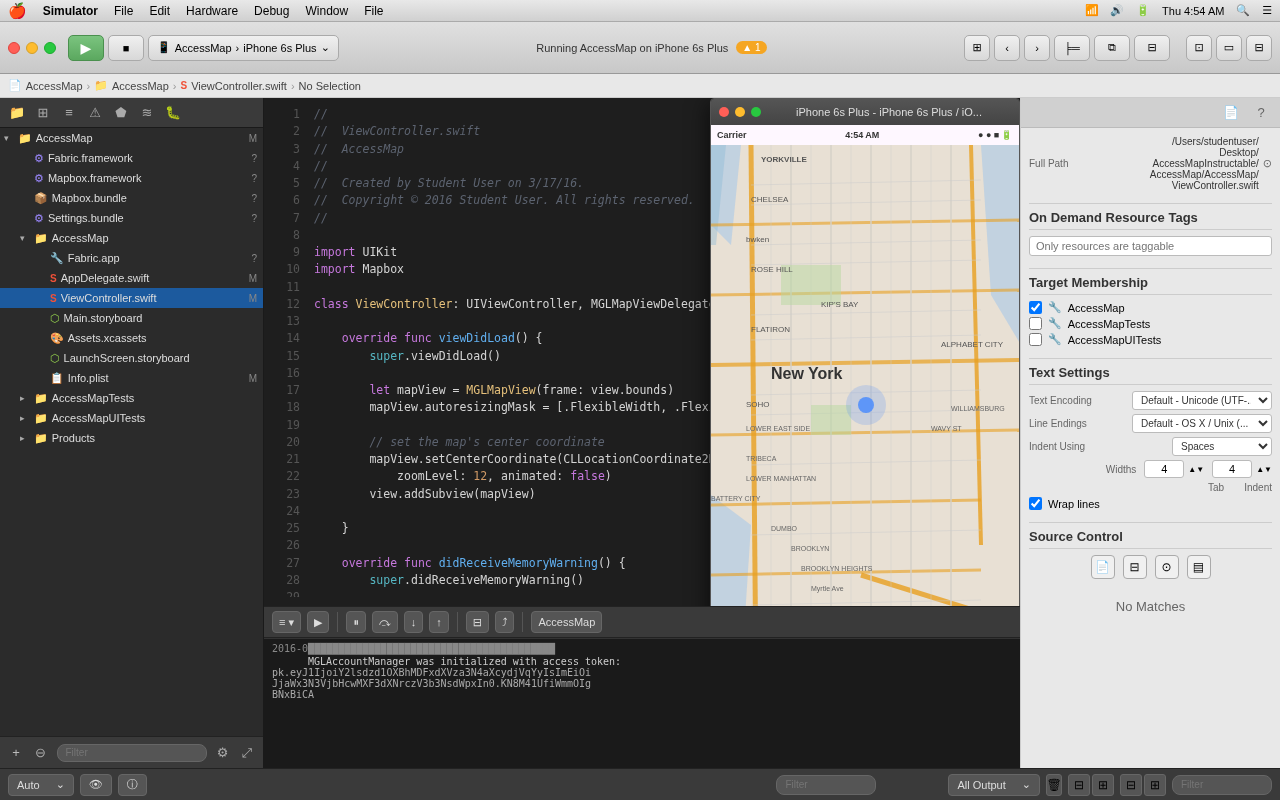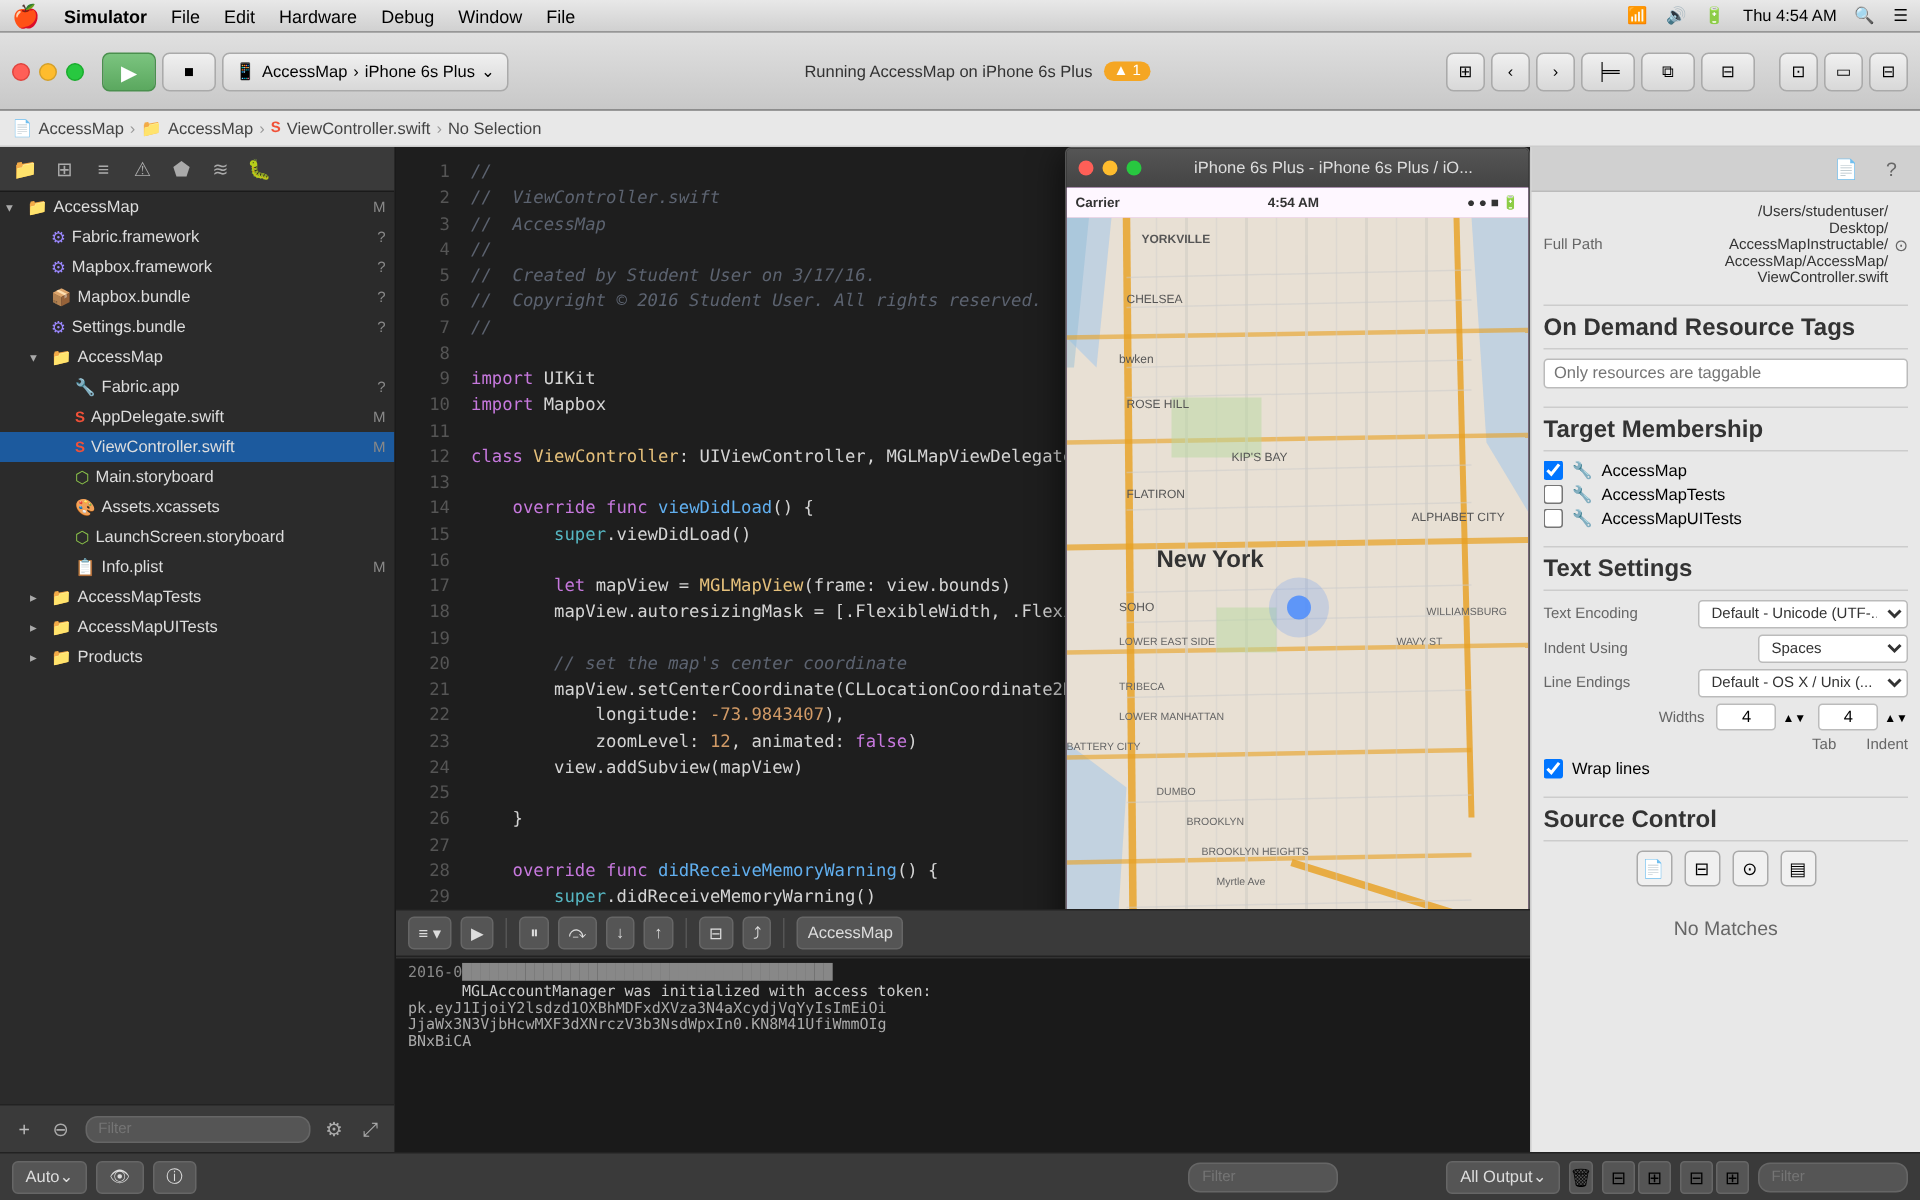--- a/index.html
+++ b/index.html
@@ -333,21 +333,21 @@
     .inspector-field {
       width: 100%;
       padding: 3px 6px;
       border: 1px solid #bbb;
       border-radius: 3px;
       background: white;
       font-size: 11px;
       color: #888;
     }
     .inspector-title {
-      font-size: 16px;
+      font-size: 13px;
       font-weight: 600;
       color: #333;
       margin-bottom: 6px;
       padding-bottom: 4px;
       border-bottom: 1px solid #ccc;
     }
     .checkbox-row {
       display: flex; align-items: center; gap: 6px;
       margin-bottom: 3px;
     }
@@ -388,21 +388,21 @@
       gap: 6px;
     }
     .bottom-btn {
       height: 22px;
       background: #555;
       border: 1px solid #666;
       border-radius: 4px;
       color: #ddd;
       font-size: 11px;
       padding: 0 8px;
-      display: flex; align-items: center; gap: 0;
+      display: flex; align-items: center; gap: 16px;
       cursor: pointer;
     }
     .bottom-separator { flex: 1; }
 
     
     ::-webkit-scrollbar { width: 6px; }
     ::-webkit-scrollbar-track { background: #2b2b2b; }
     ::-webkit-scrollbar-thumb { background: #555; border-radius: 3px; }
   </style>
 </head>
@@ -636,21 +636,20 @@
         <div class="code-line"><span class="kw">class</span> <span class="cls">ViewController</span>: UIViewController, MGLMapViewDelegate {</div>
         <div class="code-line">&nbsp;</div>
         <div class="code-line">    <span class="kw">override</span> <span class="kw">func</span> <span class="fn">viewDidLoad</span>() {</div>
         <div class="code-line">        <span class="kw2">super</span>.viewDidLoad()</div>
         <div class="code-line">&nbsp;</div>
         <div class="code-line">        <span class="kw">let</span> mapView = <span class="cls">MGLMapView</span>(frame: view.bounds)</div>
         <div class="code-line">        mapView.autoresizingMask = [.FlexibleWidth, .Flexibl</div>
         <div class="code-line">&nbsp;</div>
         <div class="code-line">        <span class="cm">// set the map's center coordinate</span></div>
         <div class="code-line">        mapView.setCenterCoordinate(CLLocationCoordinate2D(l</div>
-        <div class="code-line">            longitude: <span class="num">-73.9843407</span>),</div>
         <div class="code-line">            zoomLevel: <span class="num">12</span>, animated: <span class="kw">false</span>)</div>
         <div class="code-line">        view.addSubview(mapView)</div>
         <div class="code-line">&nbsp;</div>
         <div class="code-line">    }</div>
         <div class="code-line">&nbsp;</div>
         <div class="code-line">    <span class="kw">override</span> <span class="kw">func</span> <span class="fn">didReceiveMemoryWarning</span>() {</div>
         <div class="code-line">        <span class="kw2">super</span>.didReceiveMemoryWarning()</div>
 
       </div>
 
@@ -820,30 +819,30 @@
 
       <div class="inspector-section">
         <div class="inspector-title">Text Settings</div>
         <div style="display:flex; justify-content:space-between; margin-bottom:4px; align-items:center;">
           <span style="color:#666; font-size:10px;">Text Encoding</span>
           <select class="inspector-select" style="width:140px;">
             <option>Default - Unicode (UTF-...</option>
           </select>
         </div>
         <div style="display:flex; justify-content:space-between; margin-bottom:4px; align-items:center;">
+          <span style="color:#666; font-size:10px;">Line Endings</span>
+          <select class="inspector-select" style="width:140px;">
+            <option>Default - OS X / Unix (...</option>
+          </select>
+        </div>
+        <div style="display:flex; justify-content:space-between; margin-bottom:4px; align-items:center;">
           <span style="color:#666; font-size:10px;">Indent Using</span>
           <select class="inspector-select" style="width:100px;">
             <option>Spaces</option>
             <option>Tabs</option>
-          </select>
-        </div>
-        <div style="display:flex; justify-content:space-between; margin-bottom:4px; align-items:center;">
-          <span style="color:#666; font-size:10px;">Line Endings</span>
-          <select class="inspector-select" style="width:140px;">
-            <option>Default - OS X / Unix (...</option>
           </select>
         </div>
         <div style="display:flex; justify-content:flex-end; margin-bottom:4px; align-items:center; gap:8px;">
           <span style="color:#666; font-size:10px;">Widths</span>
           <div class="two-col">
             <input class="num-field" type="text" value="4" style="">
             <span style="font-size:8px; cursor:pointer;">▲▼</span>
           </div>
           <div class="two-col">
             <input class="num-field" type="text" value="4" style="">

